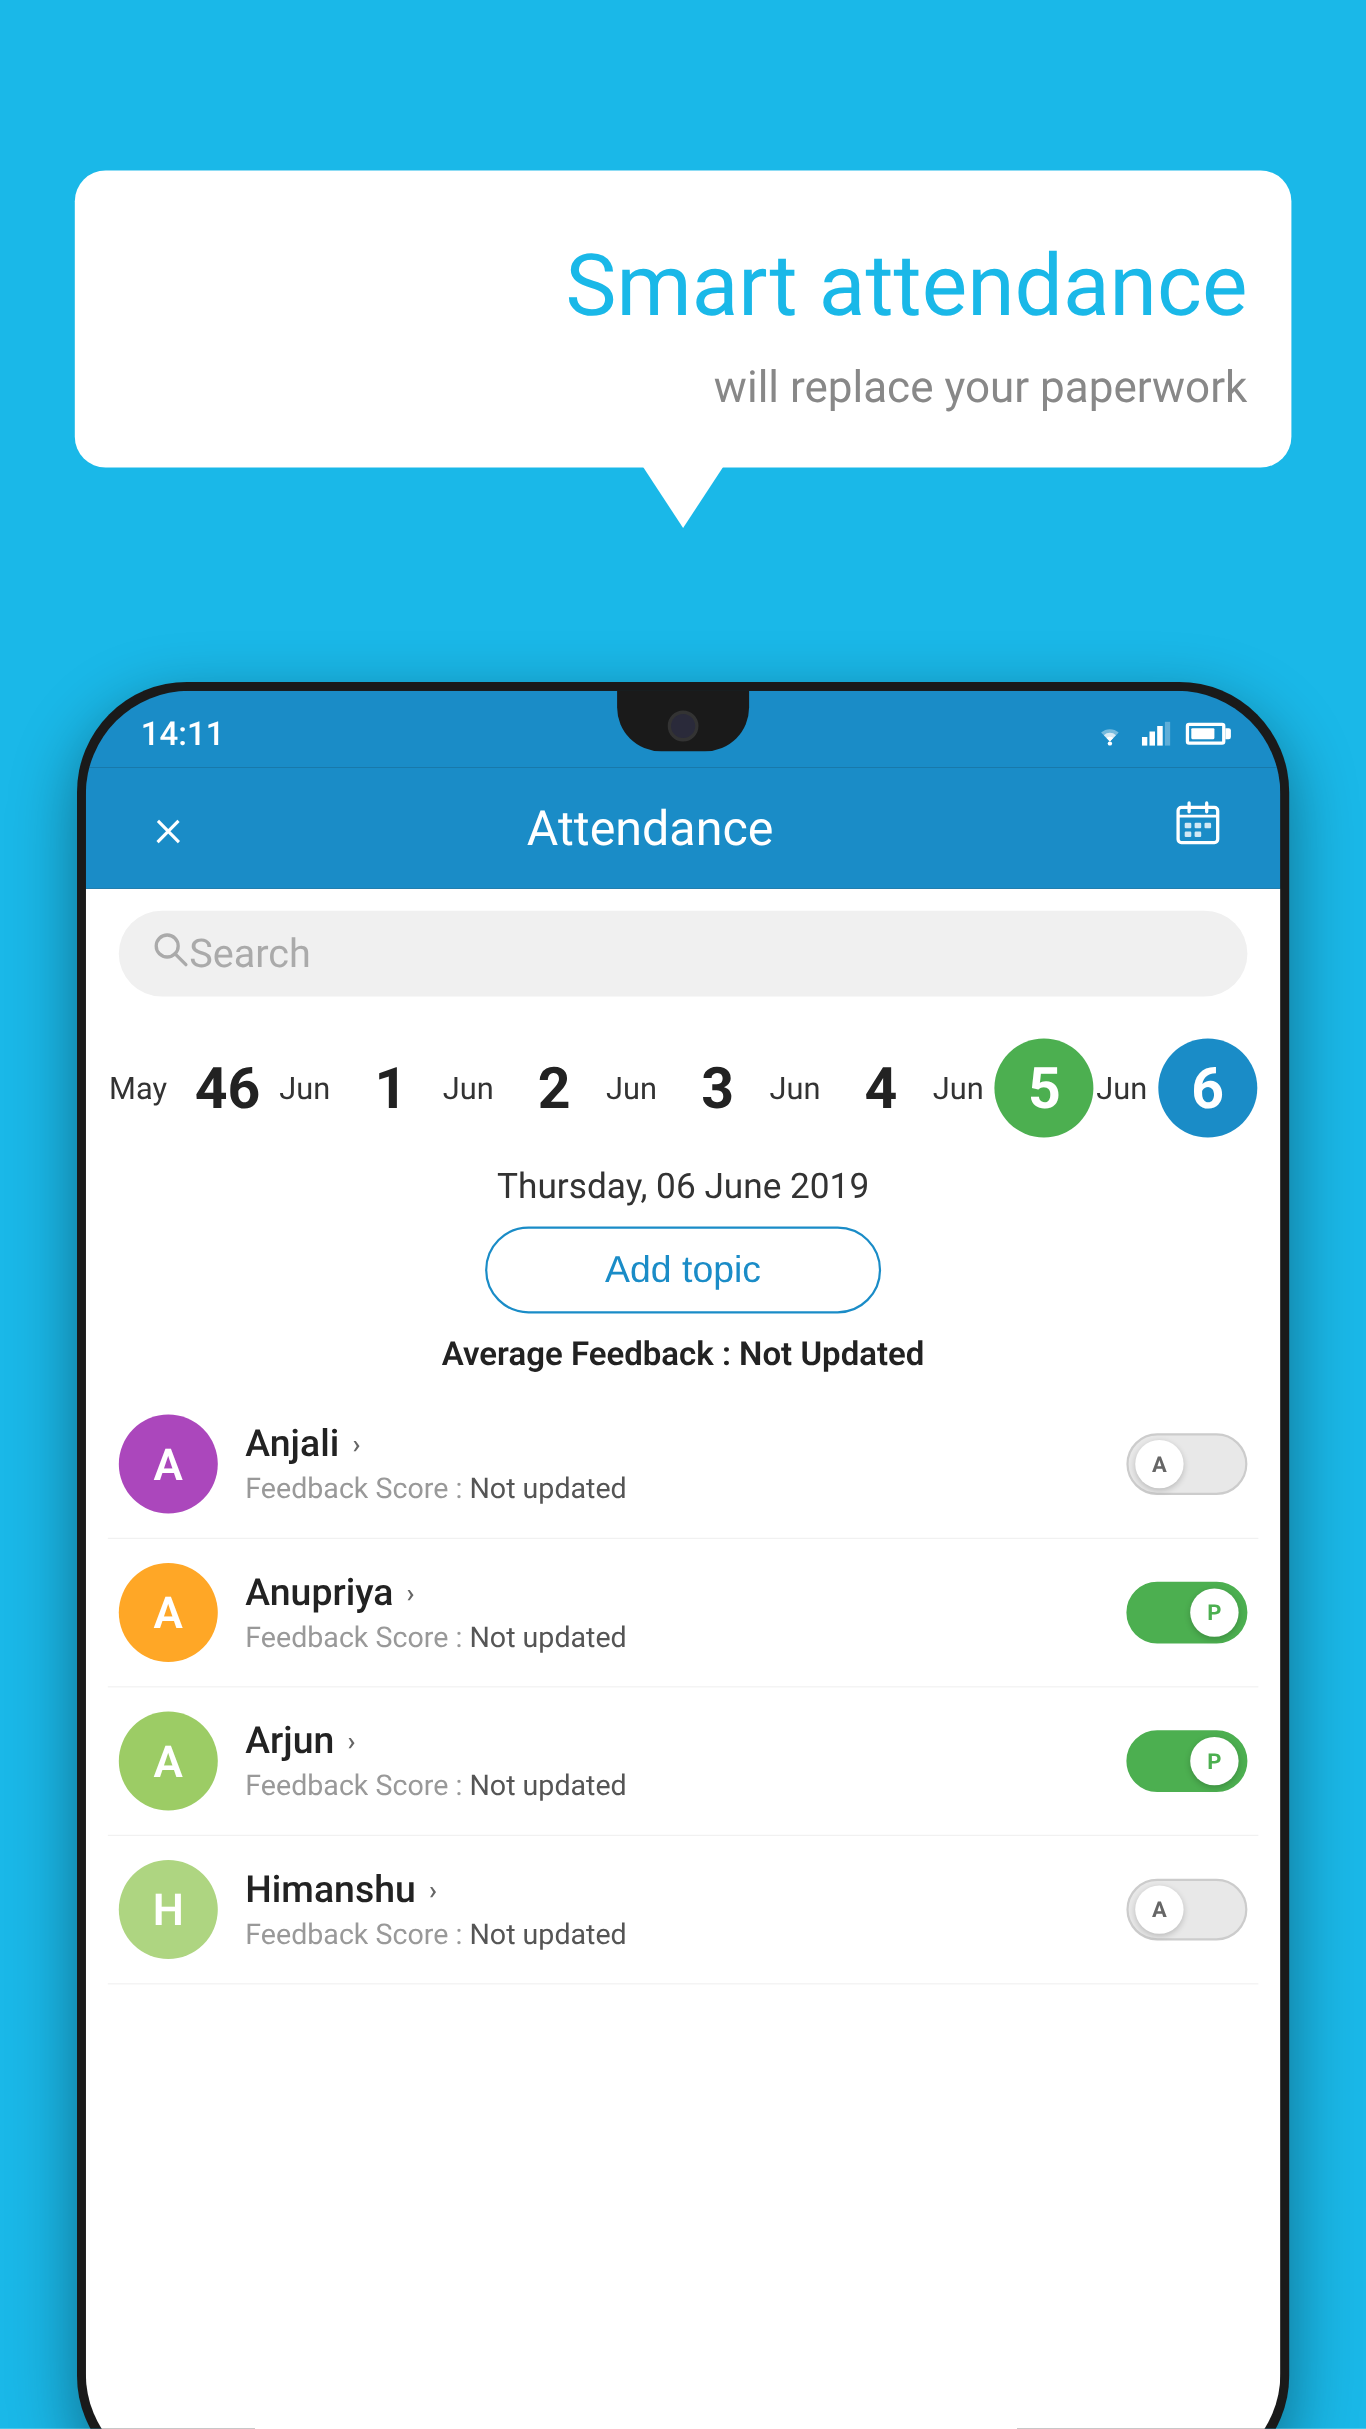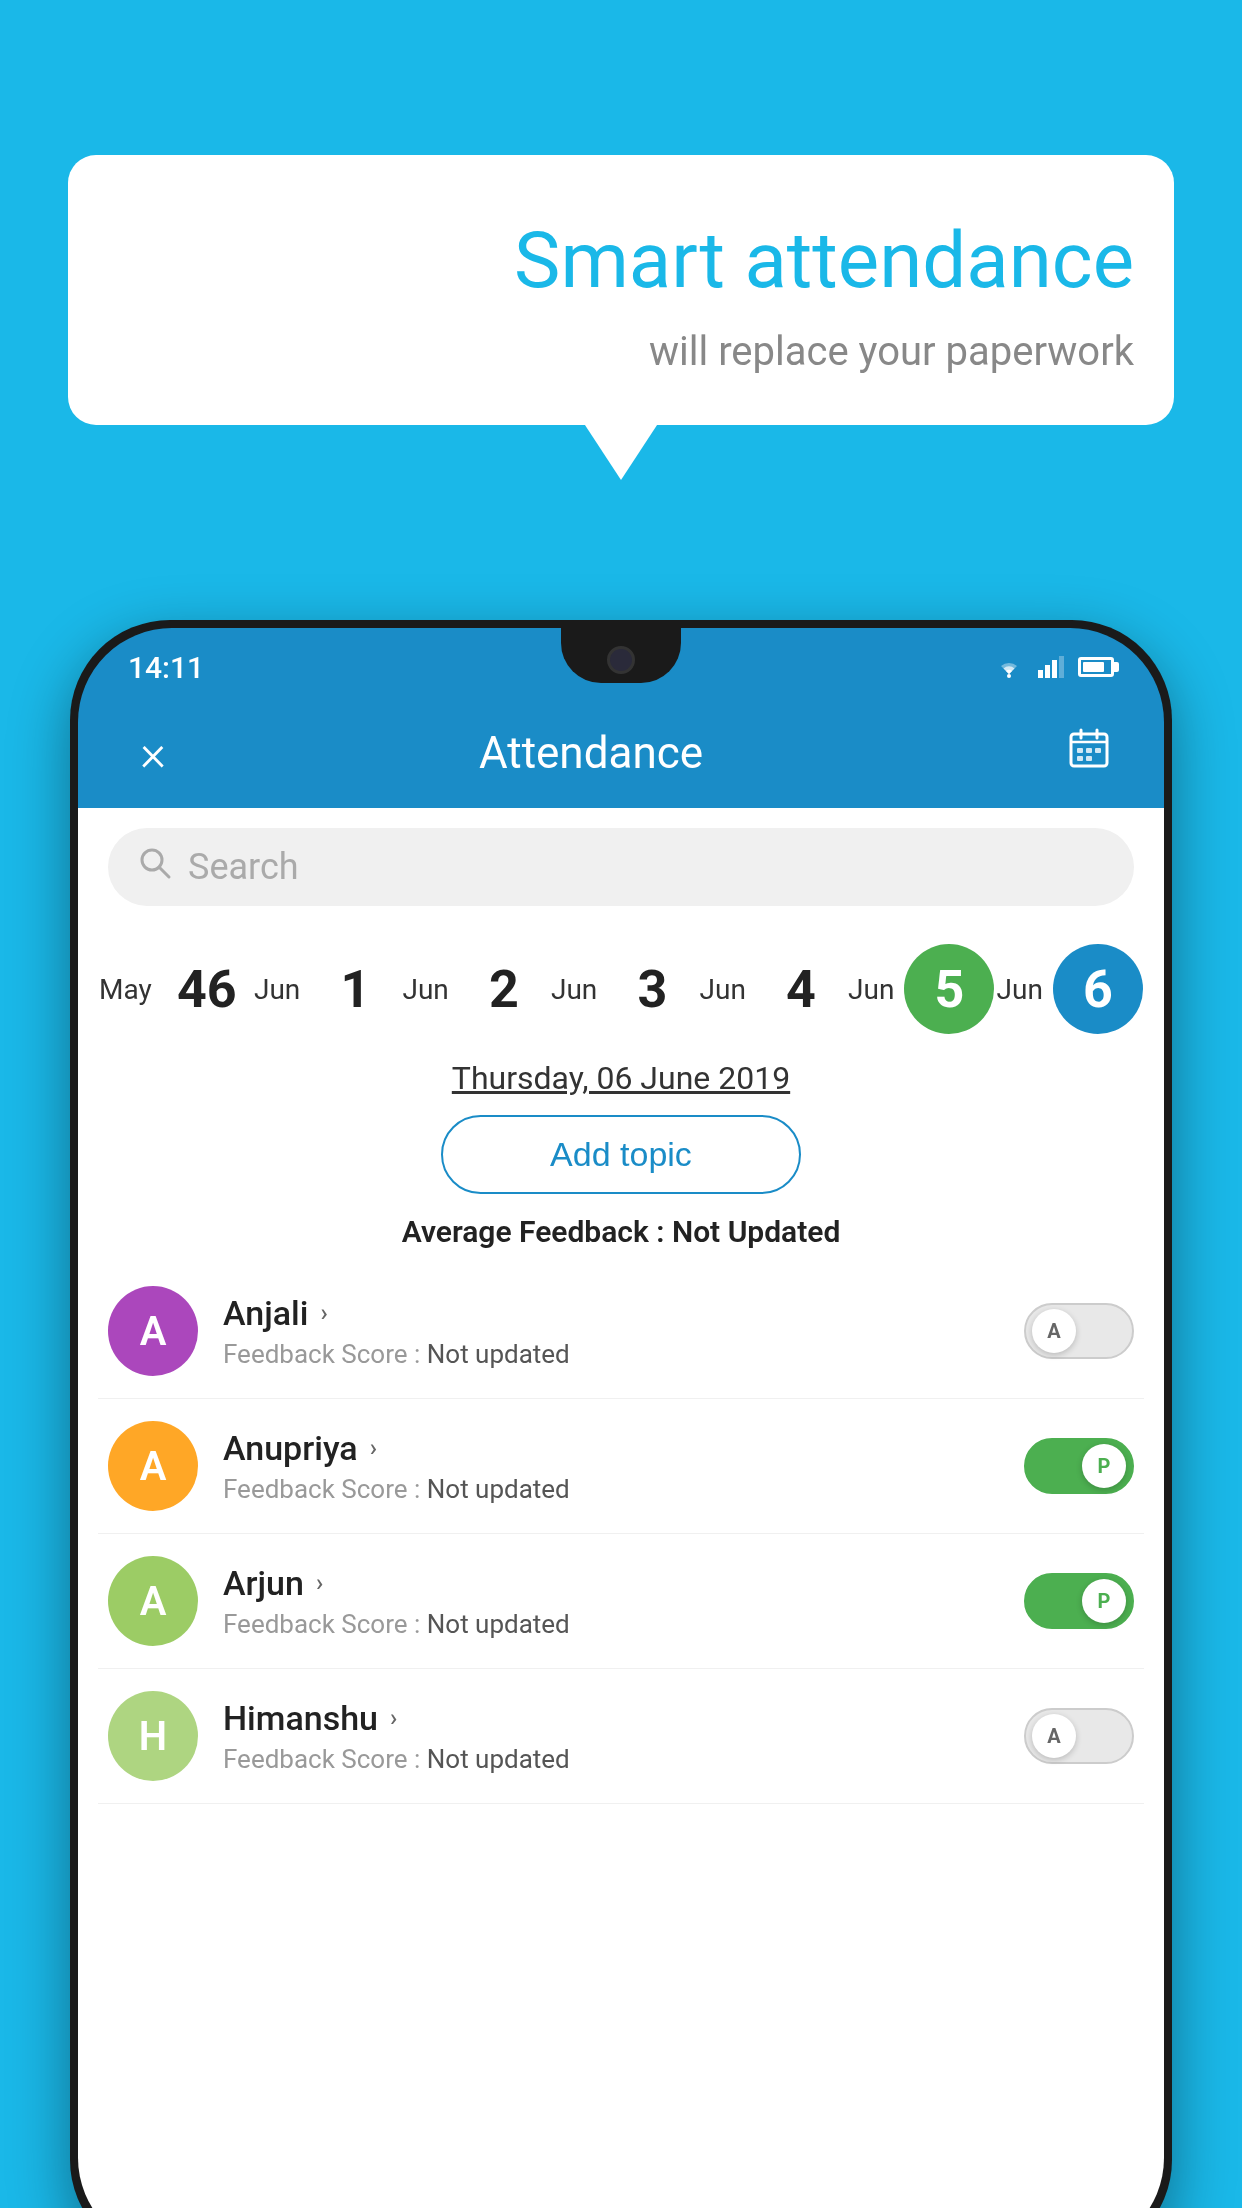--- a/index.html
+++ b/index.html
@@ -223,21 +223,20 @@
     }
 
     
     .search-bar {
       margin: 20px 30px;
       background: #f0f0f0;
       border-radius: 40px;
       display: flex;
       align-items: center;
       padding: 18px 30px;
-      gap: 16px;
     }
 
     .search-icon-container {
       color: #999;
       font-size: 32px;
     }
 
     .search-text {
       font-size: 36px;
       color: #aaa;
@@ -285,21 +284,20 @@
       color: white;
     }
 
     
     .date-display {
       text-align: center;
       font-size: 32px;
       color: #333;
       padding: 25px 0 18px;
       font-weight: 400;
-      text-decoration: underline;
     }
 
     
     .add-topic-btn {
       display: block;
       margin: 0 auto;
       border: 2px solid #1a8cc7;
       border-radius: 40px;
       padding: 18px 60px;
       background: white;

